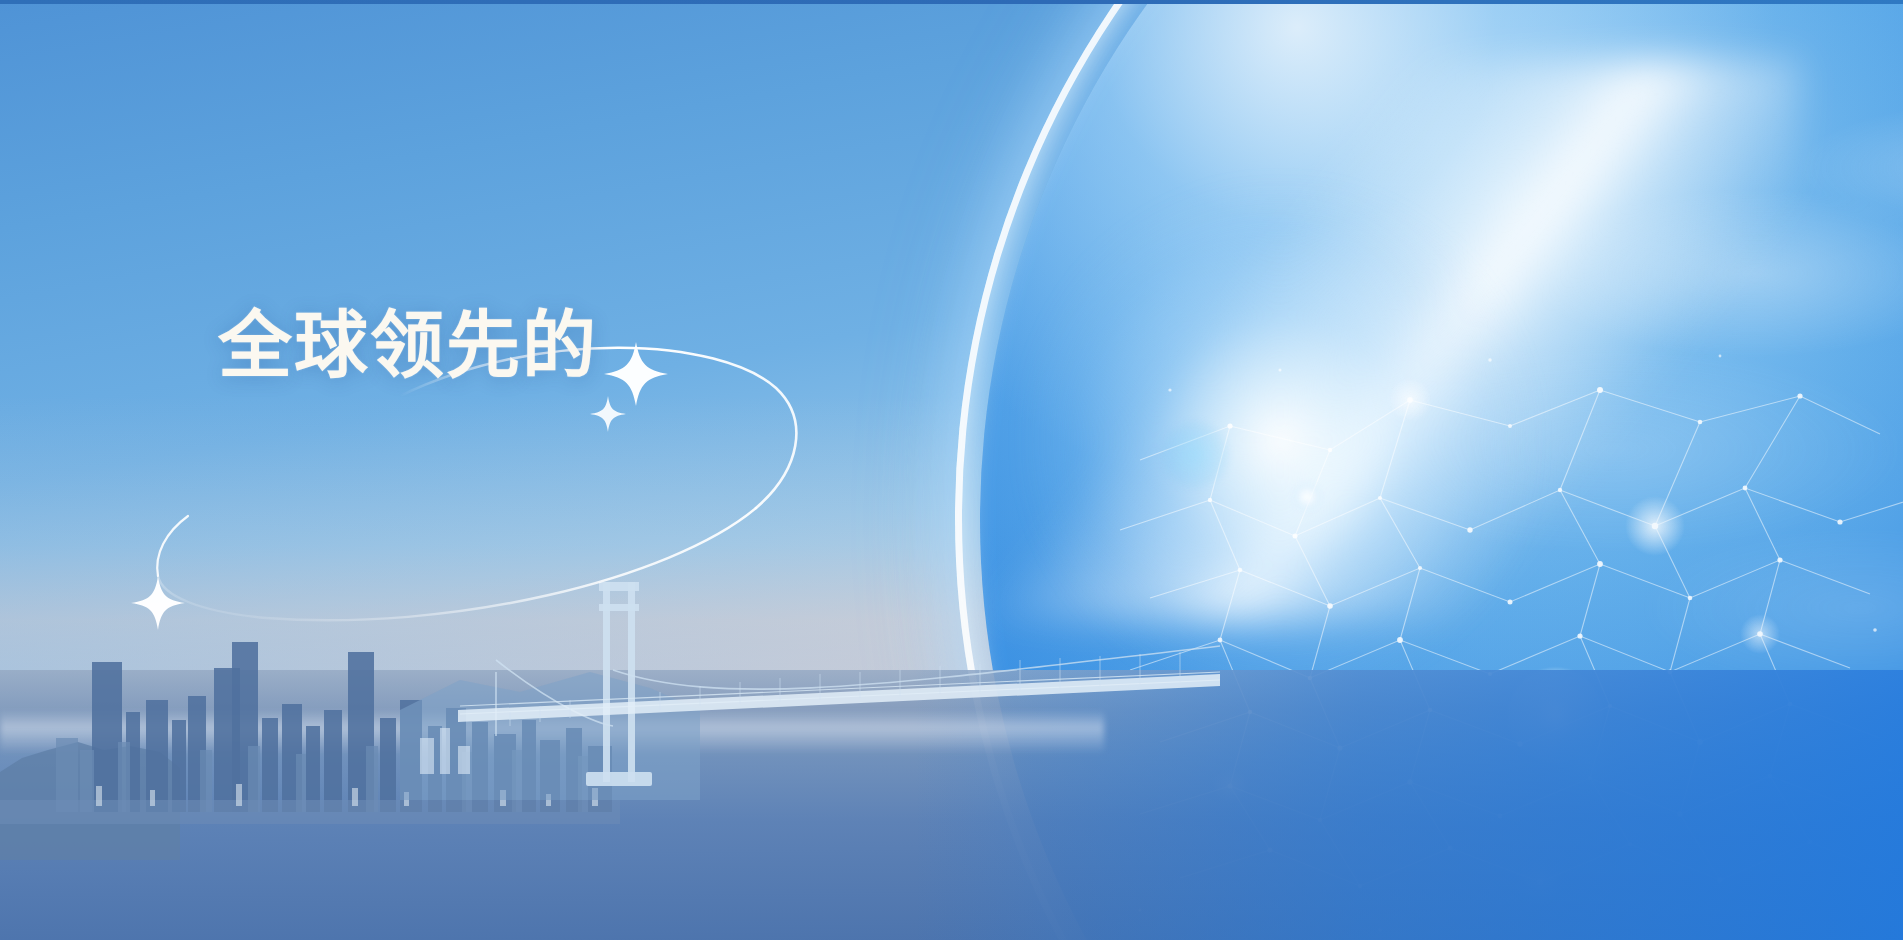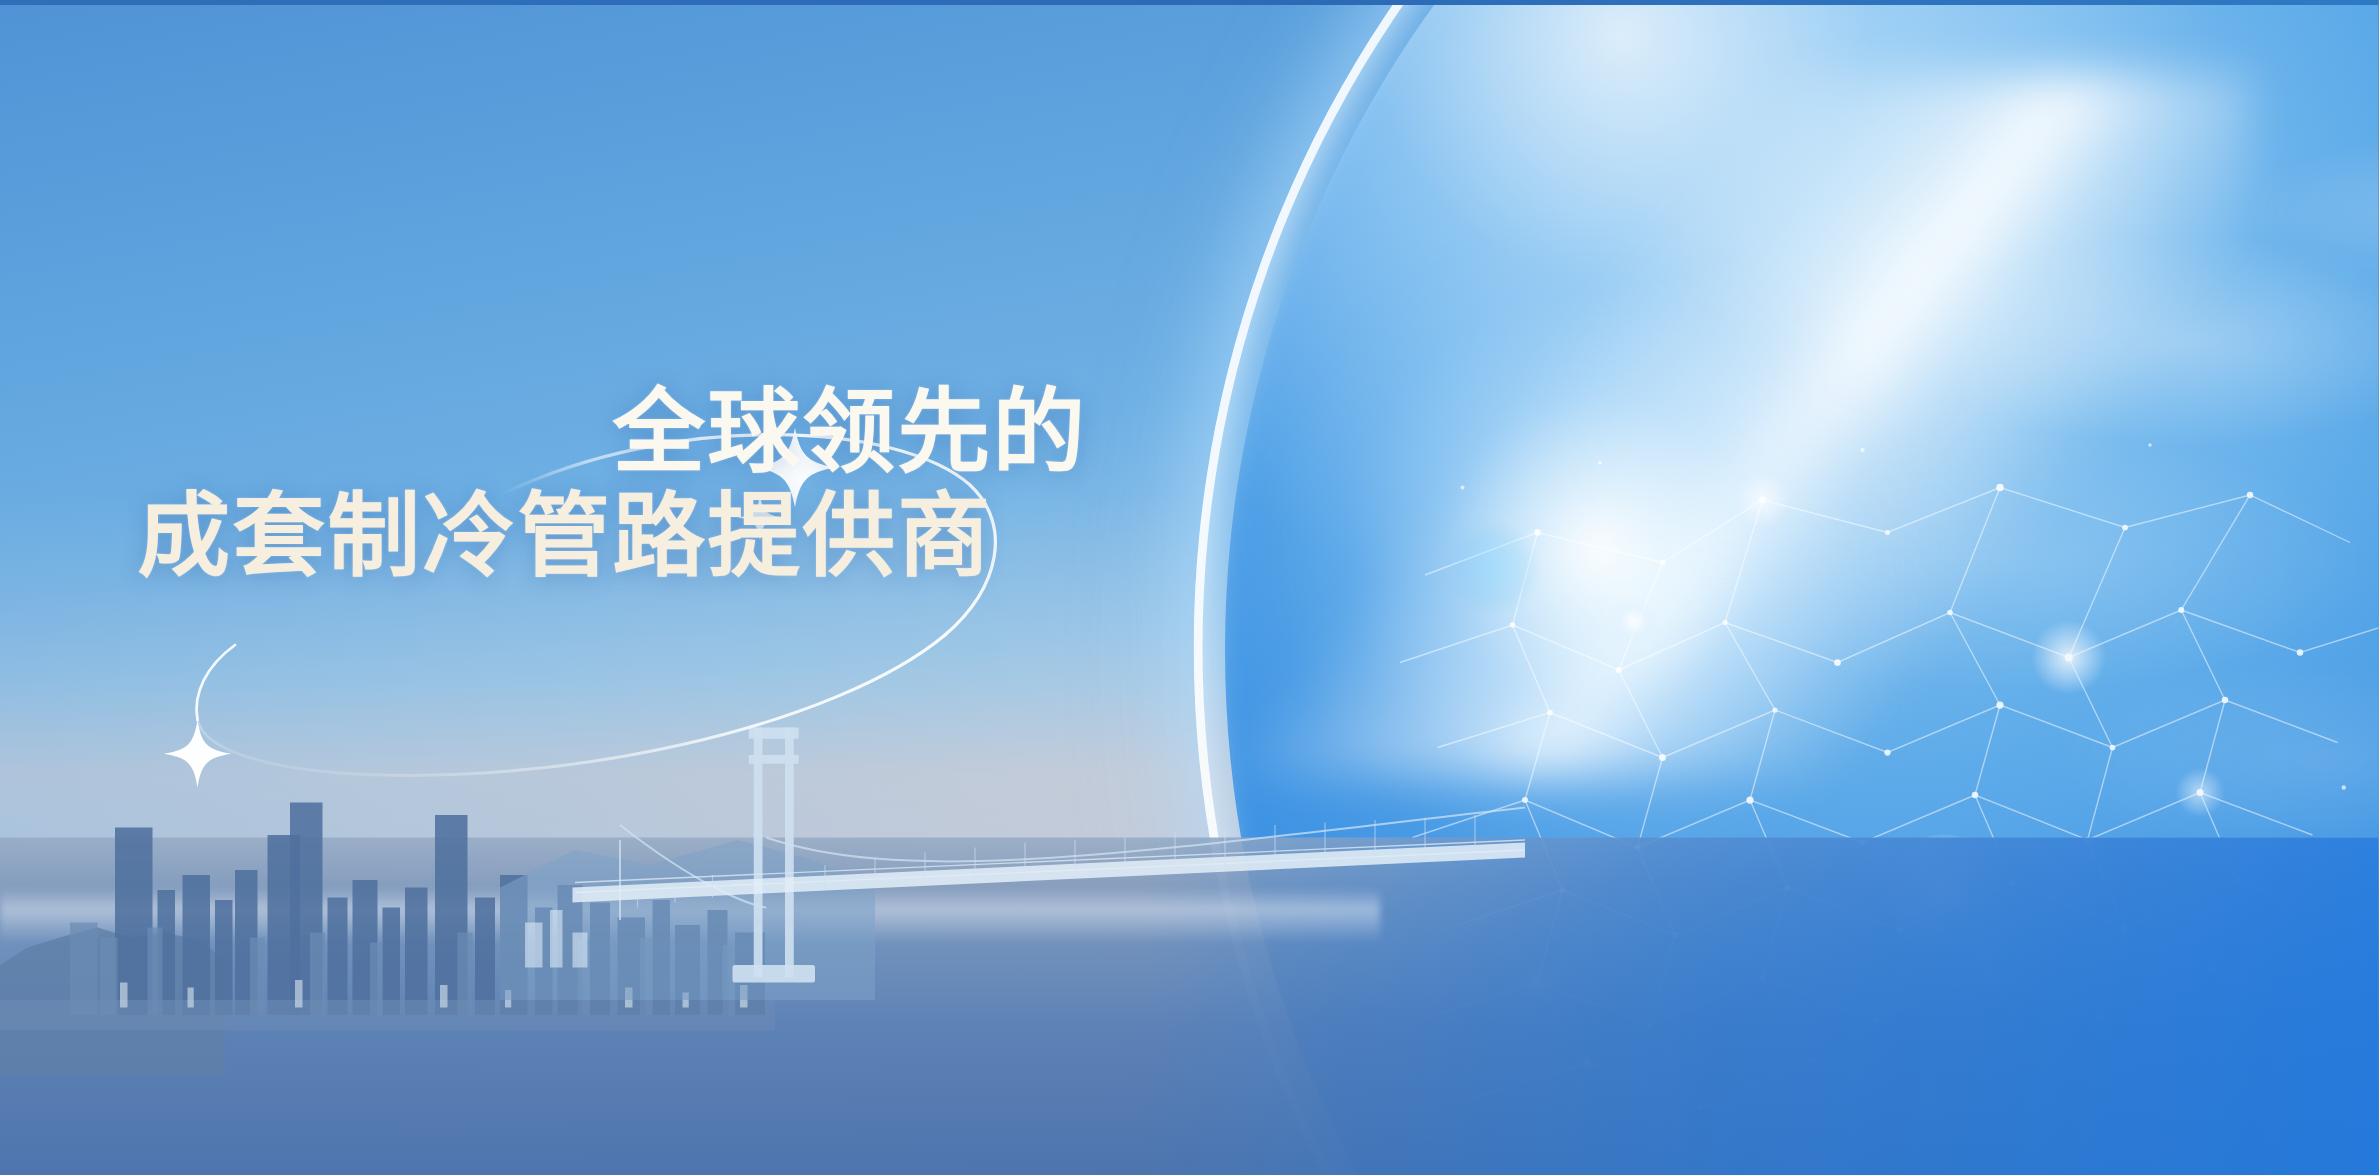--- a/index.html
+++ b/index.html
@@ -183,21 +183,21 @@
   }
   .headline .line{
     font-size:74px;
     line-height:1.12;
     font-weight:bold;
     letter-spacing:2px;
     color:#f7f1e4;
     text-shadow:0 2px 18px rgba(30,80,150,.28), 0 0 2px rgba(255,255,255,.35);
     white-space:nowrap;
   }
-  .headline .line-1{ margin-left:80px; color:#fbf8f0;text-align:right; }
+  .headline .line-1{ margin-left:108px; color:#fbf8f0; }
   .headline .line-2{ margin-left:0; color:#f6efe0; }
 </style>
 </head>
 <body>
 
 <div class="stage">
 
   <div class="sky-warm"></div>
 
   <div class="globe">
@@ -442,17 +442,16 @@
         <path d="M538,116 C540,129 543,132 556,134 C543,136 540,139 538,152 C536,139 533,136 520,134 C533,132 536,129 538,116 Z" opacity=".9"></path>
       </g>
       <g fill="#ffffff">
         <path d="M88,296 C91,315 96,320 115,323 C96,326 91,331 88,350 C85,331 80,326 61,323 C80,320 85,315 88,296 Z" opacity=".98"></path>
       </g>
     </svg>
   </div>
 
   <div class="headline">
     <div class="line line-1">全球领先的</div>
-    <div class="line line-2">成套制冷管路提供商</div>
   </div>
 
   <div class="sky-top-strip"></div>
 </div>
 
 </body></html>

